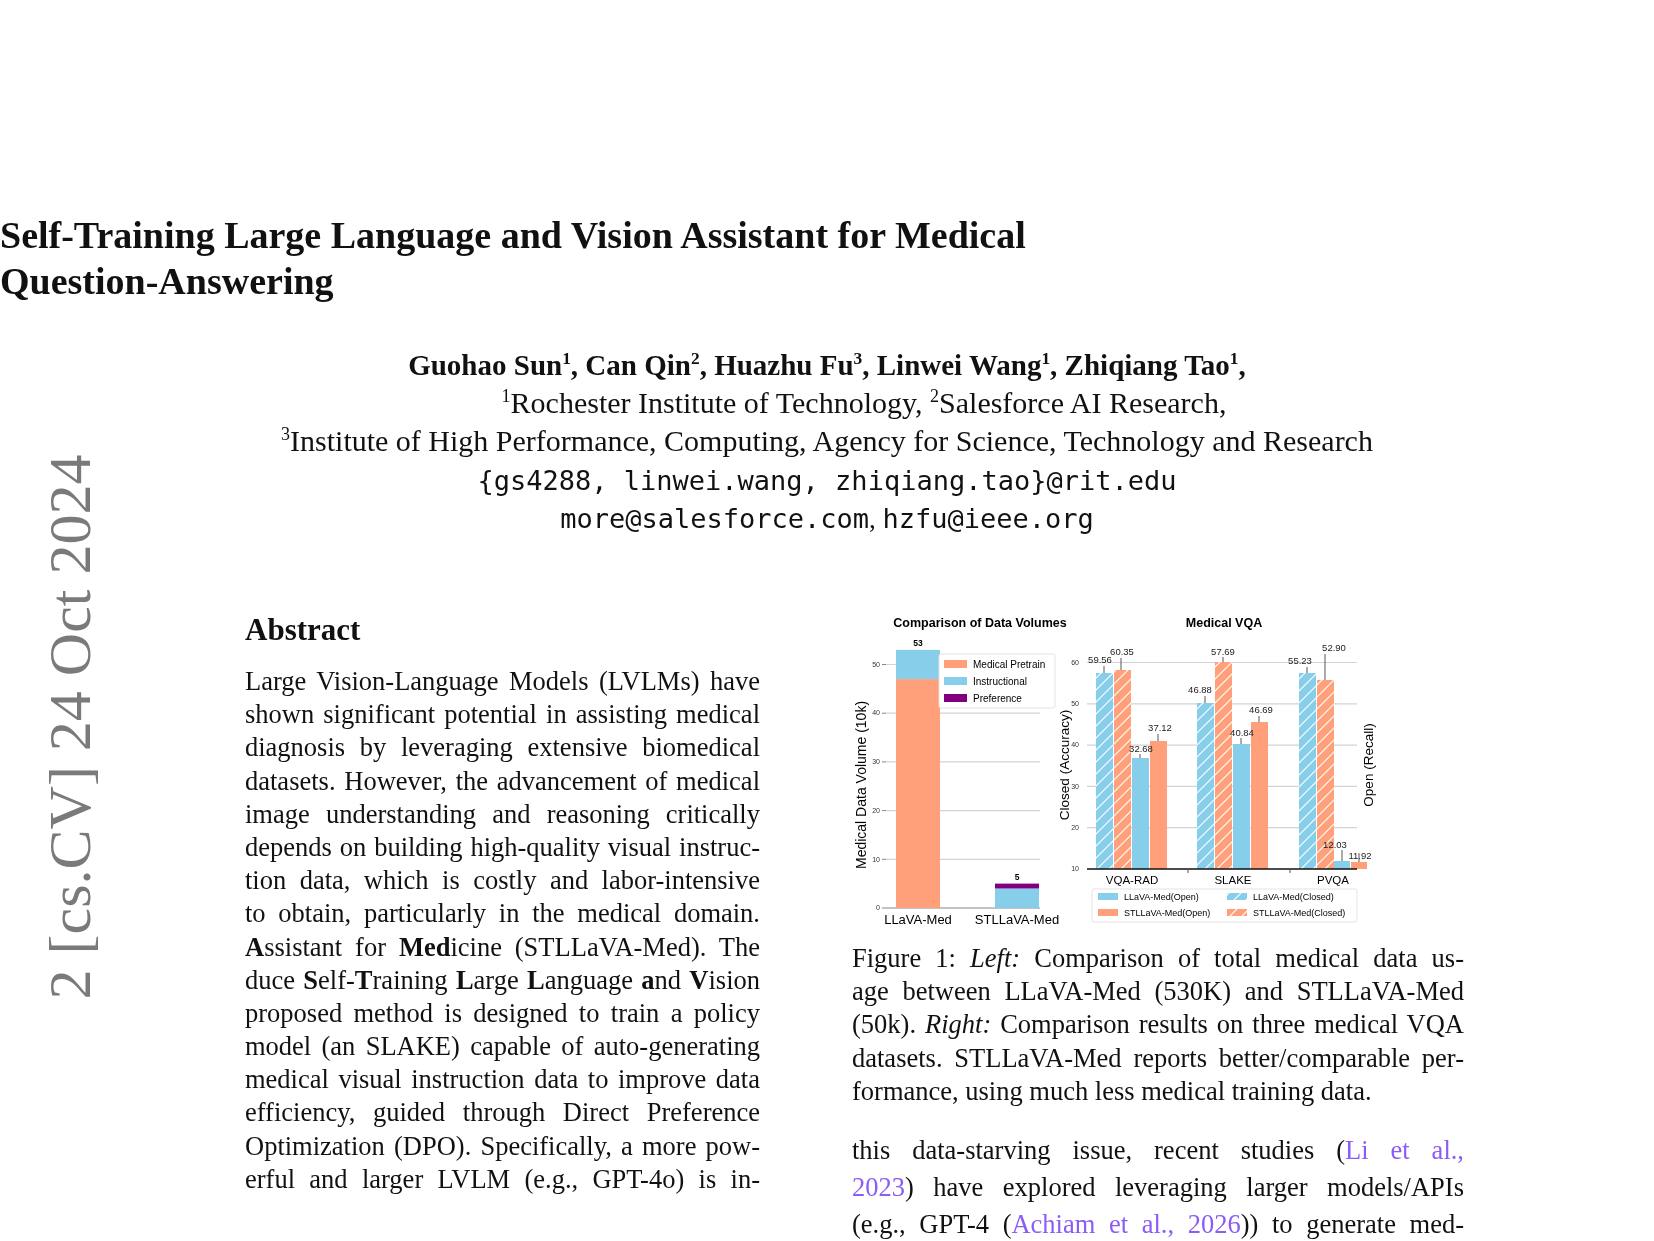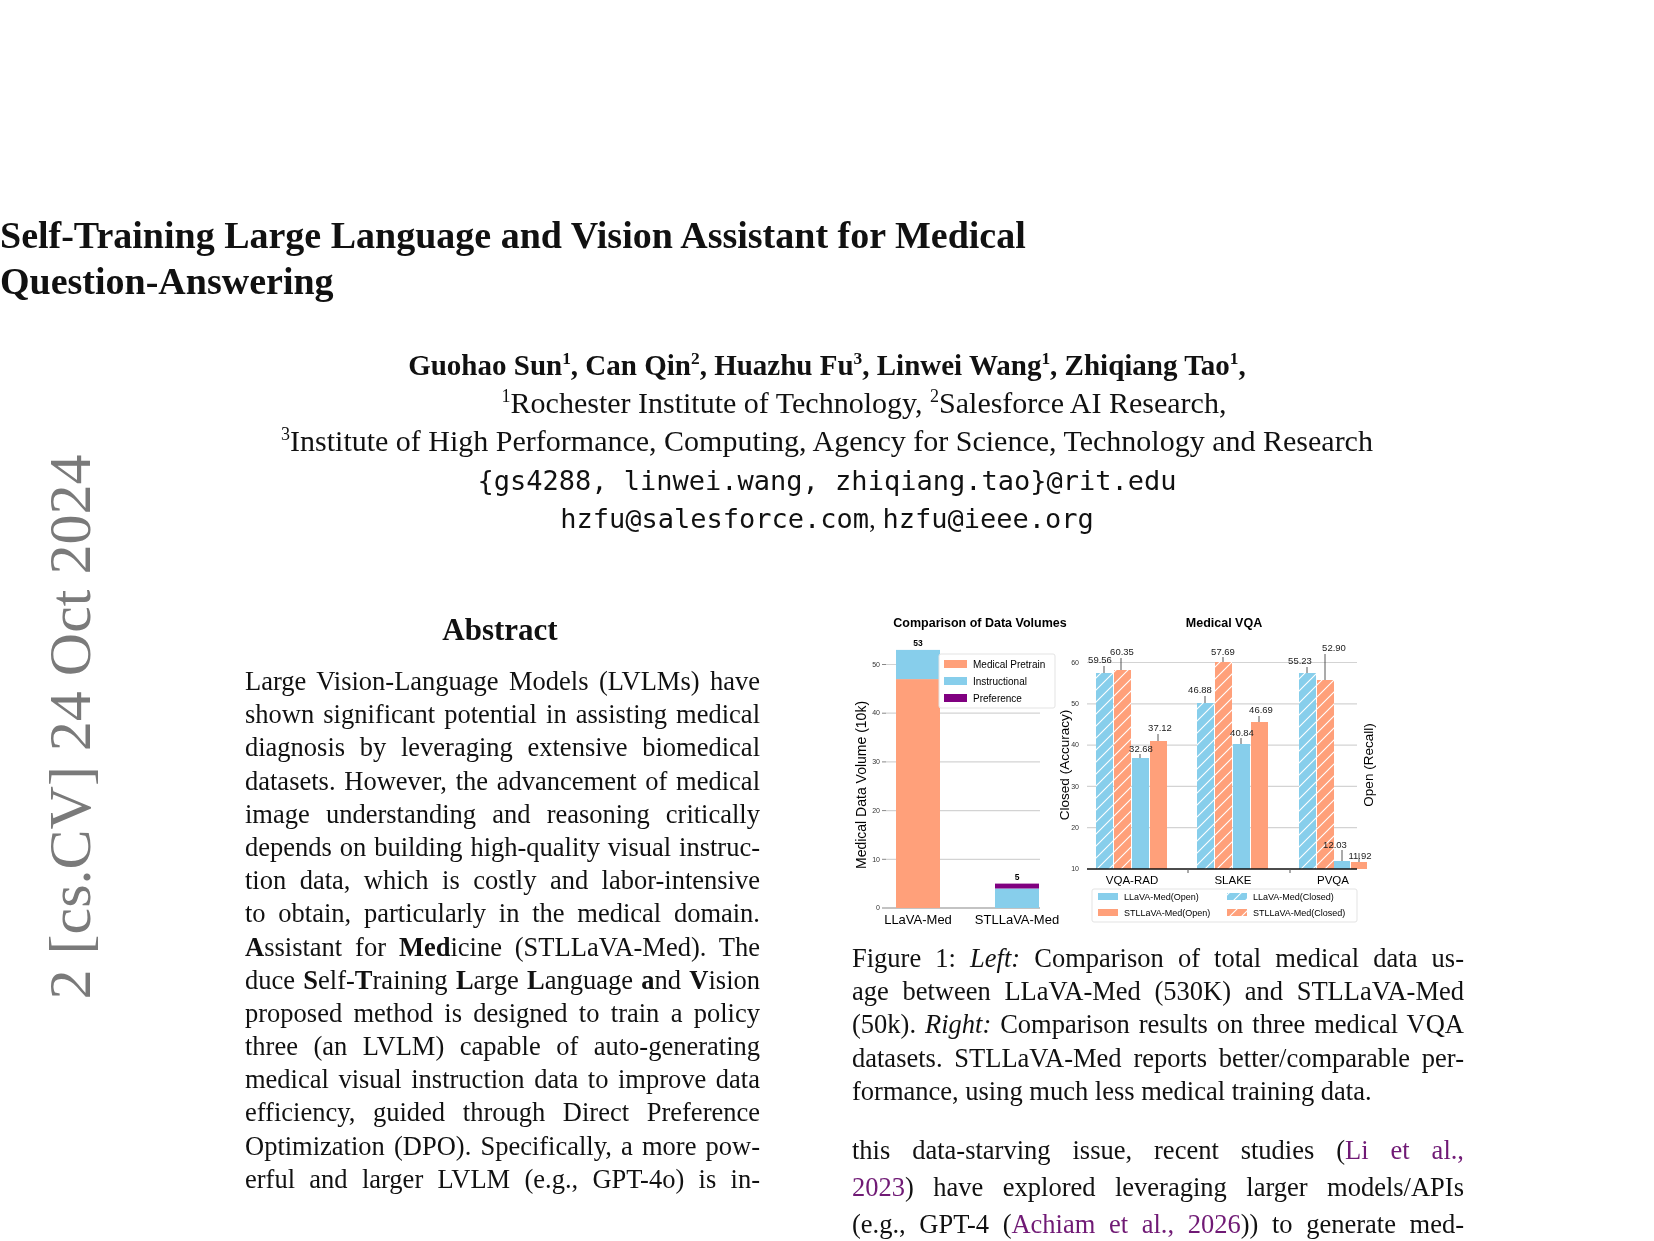--- a/index.html
+++ b/index.html
@@ -4,29 +4,29 @@
 <style>
   html, body { margin:0; padding:0; background:#ffffff; }
   body { width:1654px; height:1241px; position:relative; overflow:hidden; font-family:"Liberation Serif", serif; color:#111; }
   .abs { position:absolute; }
   .title { left:0; width:1654px; top:212px; font-weight:bold; font-size:38px; line-height:46px; }
   .authors { left:0; width:1654px; top:347px; text-align:center; font-weight:bold; font-size:29px; line-height:36px; }
   .aff { left:0; width:1654px; text-align:center; font-size:30px; line-height:36px; }
   .mono { left:0; width:1654px; text-align:center; font-family:"DejaVu Sans Mono", monospace; font-size:27px; line-height:36px; }
   sup { font-size:60%; vertical-align:super; line-height:0; }
   .arxiv { left:-510px; top:1000px; width:1160px; transform:rotate(-90deg); transform-origin:center center; font-size:60px; color:#7a7a7a; white-space:nowrap; text-align:right; }
-  .abs-head { left:245px; width:510px; top:612px; text-align:center; font-weight:bold; font-size:31px; }
+  .abs-head { left:245px; width:510px; top:612px; font-weight:bold; font-size:31px; }
   .abs-body { left:245px; width:515px; top:665px; font-size:26.5px; line-height:33.2px; text-align:justify; }
   .abs-body .ln { display:block; text-align:justify; text-align-last:justify; height:33.2px; white-space:nowrap; }
   .caption { left:852px; width:612px; top:942px; font-size:26.5px; line-height:33.2px; }
   .caption .ln, .body2 .ln { display:block; text-align:justify; text-align-last:justify; height:33.2px; white-space:nowrap; }
   .caption .ln.last, .body2 .ln.last { text-align-last:left; }
   .body2 { left:852px; width:612px; top:1132px; font-size:26.5px; line-height:37px; }
   .body2 .ln { height:37px; }
-  .cite { color:#701a75; }
+  .cite { color:#8b5cf6; }
   b.acr { font-weight:bold; }
   svg text { font-family:"Liberation Sans", sans-serif; }
 </style>
 </head>
 <body>
 
 <div class="abs title">
   <div>Self-Training Large Language and Vision Assistant for Medical</div>
   <div>Question-Answering</div>
 </div>
@@ -36,39 +36,39 @@
 </div>
 
 <div class="abs aff" style="top:385px;padding-left:37px;">
   <sup>1</sup><span>Rochester Institute of Technology, </span><sup>2</sup><span>Salesforce AI Research,</span>
 </div>
 <div class="abs aff" style="top:423px;">
   <sup>3</sup><span>Institute of High Performance, Computing, Agency for Science, Technology and Research</span>
 </div>
 <div class="abs mono" style="top:463px;">{gs4288, linwei.wang, zhiqiang.tao}@rit.edu</div>
 <div class="abs mono" style="top:501px;">
-  <span>hzfu@salesforce.com</span><span style="font-family:'Liberation Serif',serif;">, </span><span>hzfu@ieee.org</span>
+  <span>more@salesforce.com</span><span style="font-family:'Liberation Serif',serif;">, </span><span>hzfu@ieee.org</span>
 </div>
 
 <div class="abs arxiv">2 [cs.CV]  24 Oct 2024</div>
 
 <div class="abs abs-head">Abstract</div>
 <div class="abs abs-body">
   <span class="ln">Large Vision-Language Models (LVLMs) have</span>
   <span class="ln">shown significant potential in assisting medical</span>
   <span class="ln">diagnosis by leveraging extensive biomedical</span>
   <span class="ln">datasets. However, the advancement of medical</span>
   <span class="ln">image understanding and reasoning critically</span>
   <span class="ln">depends on building high-quality visual instruc-</span>
   <span class="ln">tion data, which is costly and labor-intensive</span>
   <span class="ln">to obtain, particularly in the medical domain.</span>
   <span class="ln"><b class="acr">A</b><span>ssistant for </span><b class="acr">Med</b><span>icine (STLLaVA-Med). The</span></span>
   <span class="ln"><span>duce </span><b class="acr">S</b><span>elf-</span><b class="acr">T</b><span>raining </span><b class="acr">L</b><span>arge </span><b class="acr">L</b><span>anguage </span><b class="acr">a</b><span>nd </span><b class="acr">V</b><span>ision</span></span>
   <span class="ln">proposed method is designed to train a policy</span>
-  <span class="ln">three (an LVLM) capable of auto-generating</span>
+  <span class="ln">model (an SLAKE) capable of auto-generating</span>
   <span class="ln">medical visual instruction data to improve data</span>
   <span class="ln">efficiency, guided through Direct Preference</span>
   <span class="ln">Optimization (DPO). Specifically, a more pow-</span>
   <span class="ln">erful and larger LVLM (e.g., GPT-4o) is in-</span>
 </div>
 
 <svg class="abs" style="left:852px; top:610px;" width="610" height="315" viewBox="0 0 610 315">
 
   <g>
     <text x="128" y="17" font-size="12.5" font-weight="bold" text-anchor="middle">Comparison of Data Volumes</text>

